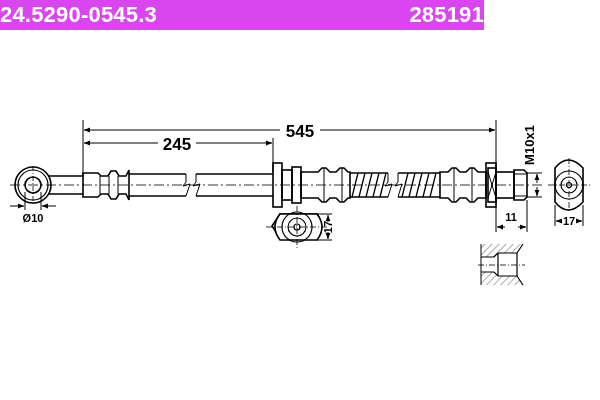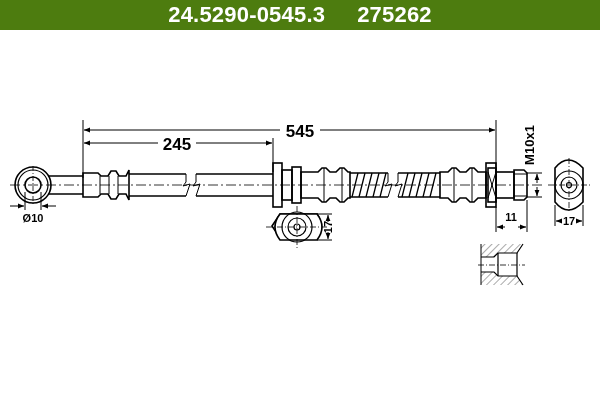--- a/index.html
+++ b/index.html
@@ -1,27 +1,27 @@
 <!DOCTYPE html>
 <html><head>
 <meta charset="utf-8">
 <style>
   html, body { margin: 0; padding: 0; background: #ffffff; }
   body { width: 600px; height: 400px; overflow: hidden; position: relative; font-family: "Liberation Sans", sans-serif; }
-  .header { position: absolute; left: 0; top: 0; width: 600px; height: 30px; background: #4d7c0f; display: flex; justify-content: center; align-items: center; gap: 32px; }
+  .header { position: absolute; left: 0; top: 0; width: 484px; height: 30px; background: #d946ef; display: flex; justify-content: space-between; align-items: center; gap: 32px; }
   .header span { color: #ffffff; font-weight: bold; font-size: 22px; letter-spacing: 0.2px; font-family: "Liberation Sans", sans-serif; }
   svg { position: absolute; left: 0; top: 0; }
   .dim { font-family: "Liberation Sans", sans-serif; font-weight: bold; fill: #000; }
 </style>
 </head>
 <body>
 
 <div class="header">
   <span>24.5290-0545.3</span>
-  <span>275262</span>
+  <span>285191</span>
 </div>
 
 <svg width="600" height="400" viewBox="0 0 600 400" xmlns="http://www.w3.org/2000/svg">
   <defs>
     <marker id="arr" viewBox="0 0 10 10" refX="10" refY="5" markerWidth="7" markerHeight="6" orient="auto-start-reverse">
       <path d="M0,1 L10,5 L0,9 z" fill="#000"></path>
     </marker>
     <pattern id="hatch" width="5" height="5" patternUnits="userSpaceOnUse" patternTransform="rotate(45)">
       <line x1="0" y1="0" x2="0" y2="5" stroke="#555" stroke-width="1"></line>
     </pattern>

